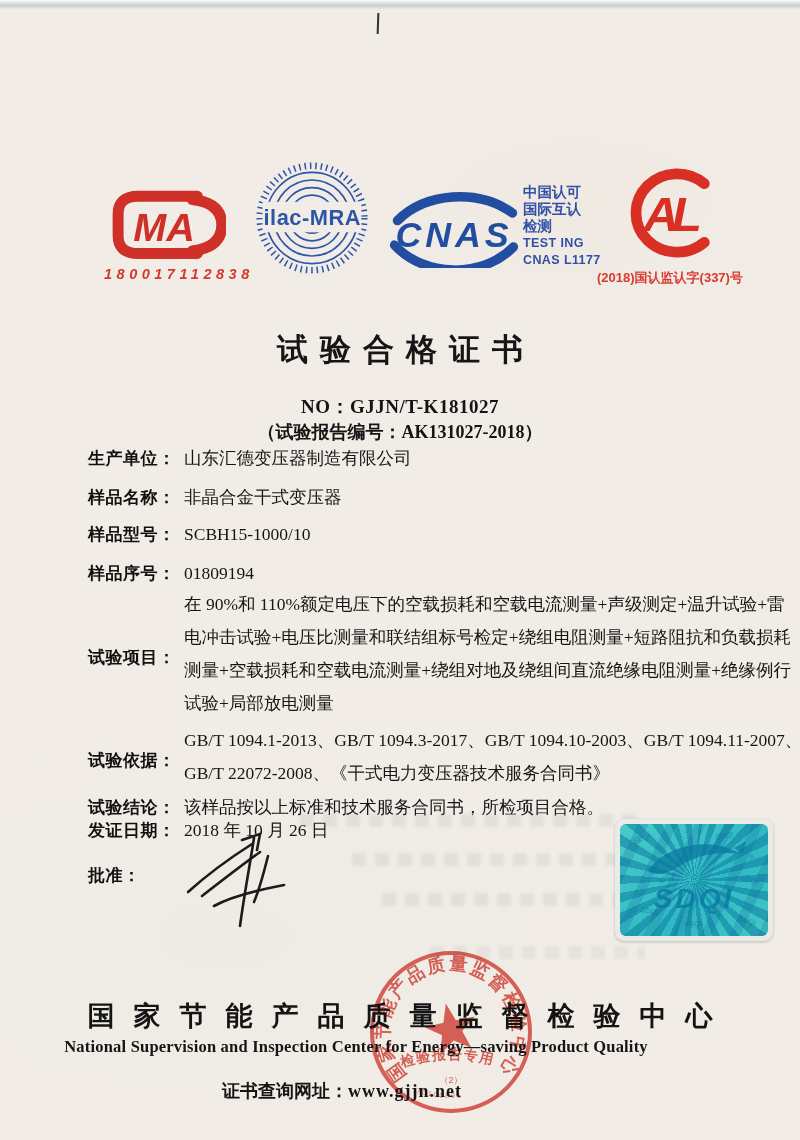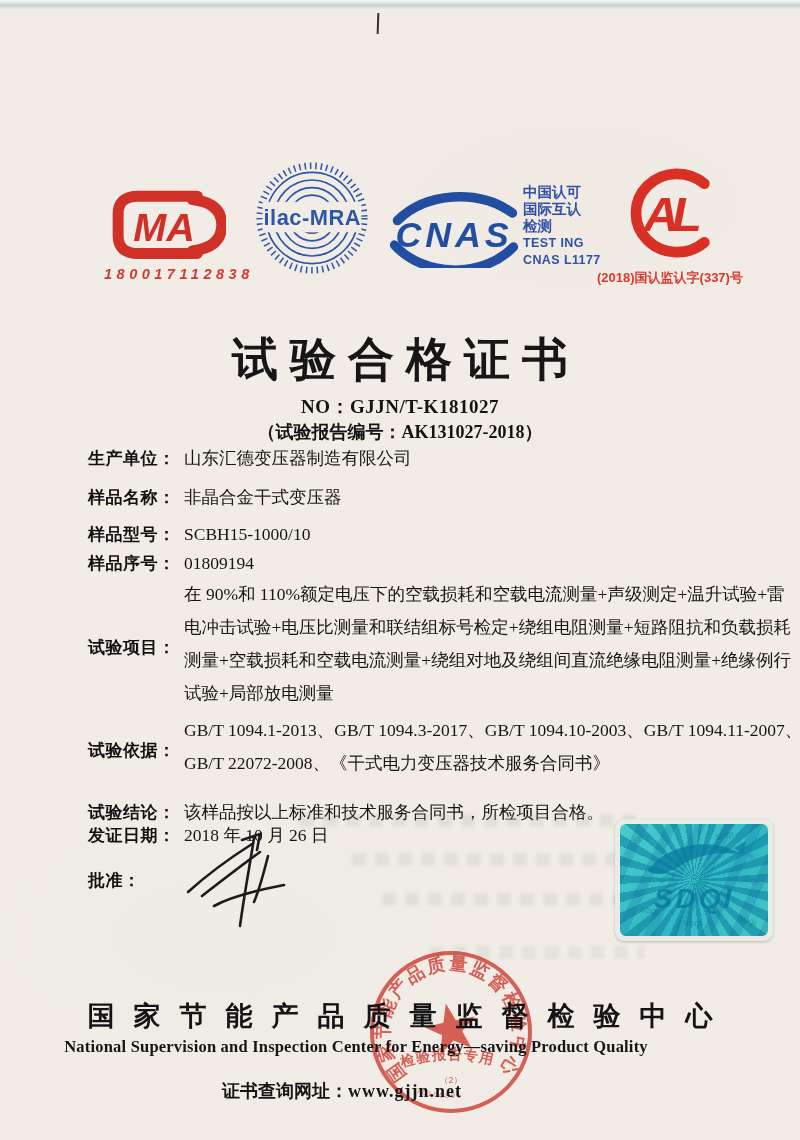--- a/index.html
+++ b/index.html
@@ -21,36 +21,36 @@
   .cnas-logo{position:absolute;left:388px;top:192px;width:132px;height:76px;}
   .cnas-block{position:absolute;left:523px;top:184px;color:#3151a7;
     font-family:"Liberation Sans","DejaVu Sans",sans-serif;font-weight:700;font-size:14.5px;line-height:17px;}
   .cnas-block div:nth-child(n+4){font-size:12.5px;letter-spacing:.4px;}
   .cal-logo{position:absolute;left:620px;top:168px;width:102px;height:94px;}
   .cal-caption{position:absolute;left:597px;top:269px;color:#d93a2e;
     font-family:"Liberation Sans","DejaVu Sans",sans-serif;font-weight:700;font-size:13px;white-space:nowrap;}
 
   
   .title{position:absolute;top:329px;left:0;width:800px;text-align:center;
-    font-size:46px;font-weight:700;letter-spacing:12px;text-indent:12px;color:#161616;}
+    font-size:31px;font-weight:700;letter-spacing:12px;text-indent:12px;color:#161616;}
   .no-line{position:absolute;top:394px;left:0;width:800px;text-align:center;
     font-weight:700;font-size:19px;letter-spacing:.5px;color:#141414;}
   .report-line{position:absolute;top:420px;left:0;width:800px;text-align:center;
     font-weight:700;font-size:18px;color:#141414;}
 
   
   .fields{position:absolute;left:88px;top:448px;width:705px;color:#151515;}
   .frow{display:flex;align-items:center;}
   .lab{flex:0 0 96px;font-family:"Liberation Sans","DejaVu Sans",sans-serif;
     font-weight:700;font-size:17px;line-height:21px;letter-spacing:.5px;white-space:nowrap;color:#111;}
   .val{font-size:17.5px;line-height:21px;}
   .val .ln{white-space:nowrap;}
   .multi .ln{line-height:33px;}
-  .r1{margin-top:18px}.r2{margin-top:16px}.r3{margin-top:8px}
-  .r4{margin-top:4px}.r5{margin-top:4px}.r6{margin-top:22px}.r7{margin-top:2px}.r8{margin-top:24px}
+  .r1{margin-top:18px}.r2{margin-top:16px}.r3{margin-top:18px}
+  .r4{margin-top:4px}.r5{margin-top:4px}.r6{margin-top:7px}.r7{margin-top:2px}.r8{margin-top:24px}
   .r4 .lab,.r5 .lab{padding-top:6px}
 
   .sig{position:absolute;left:180px;top:830px;width:115px;height:100px;}
 
   
   .bleed{position:absolute;height:13px;filter:blur(1.5px);opacity:.13;
     background:repeating-linear-gradient(90deg,#8a8f98 0 14px,transparent 14px 23px);}
   .b1{left:300px;top:814px;width:340px;}
   .b2{left:352px;top:853px;width:300px;}
   .b3{left:382px;top:893px;width:268px;}

